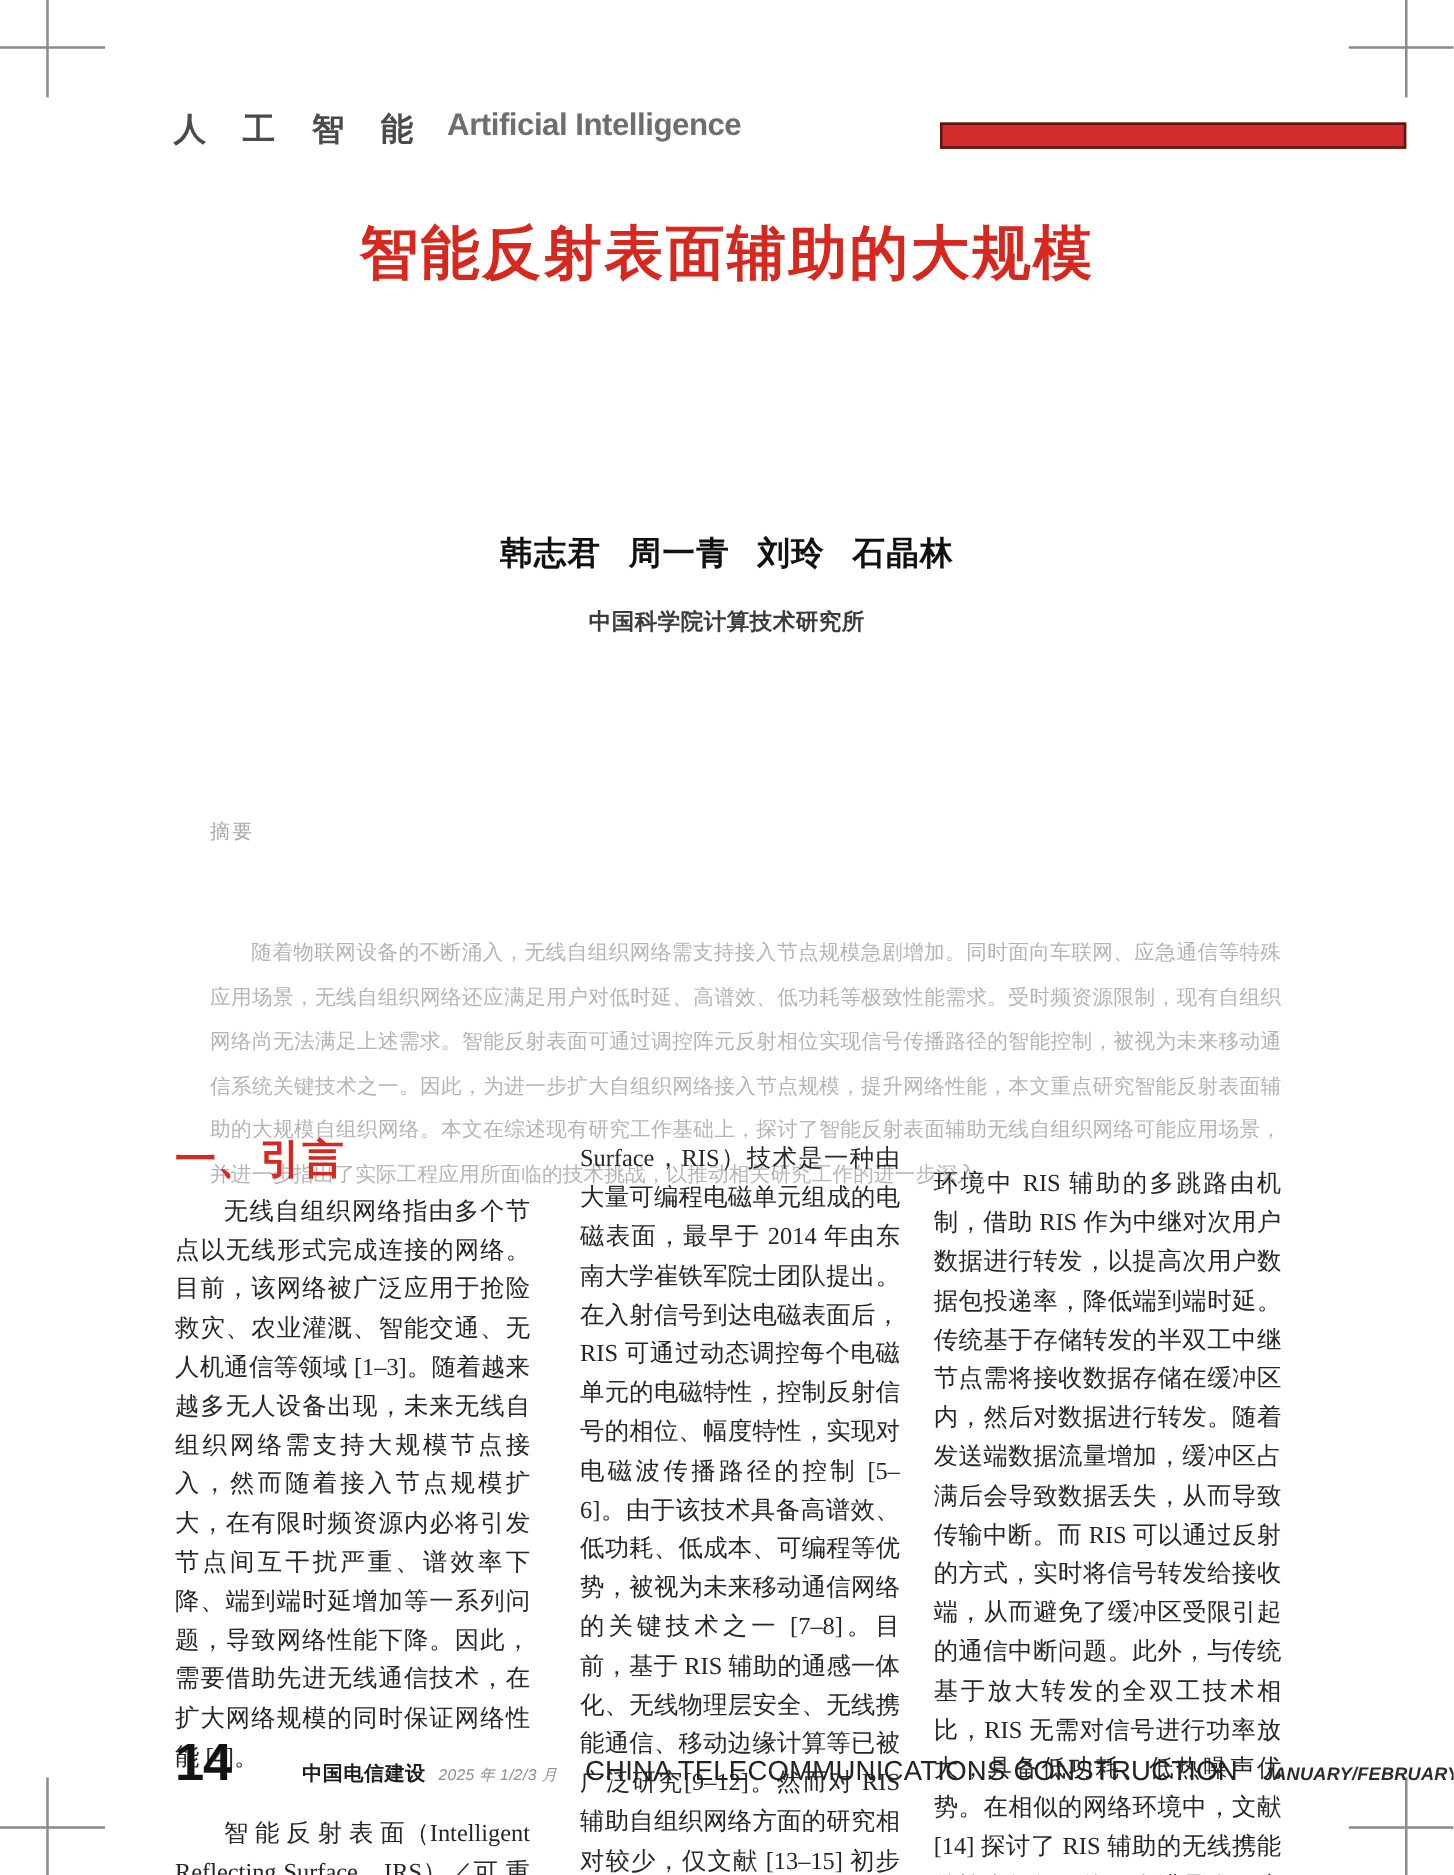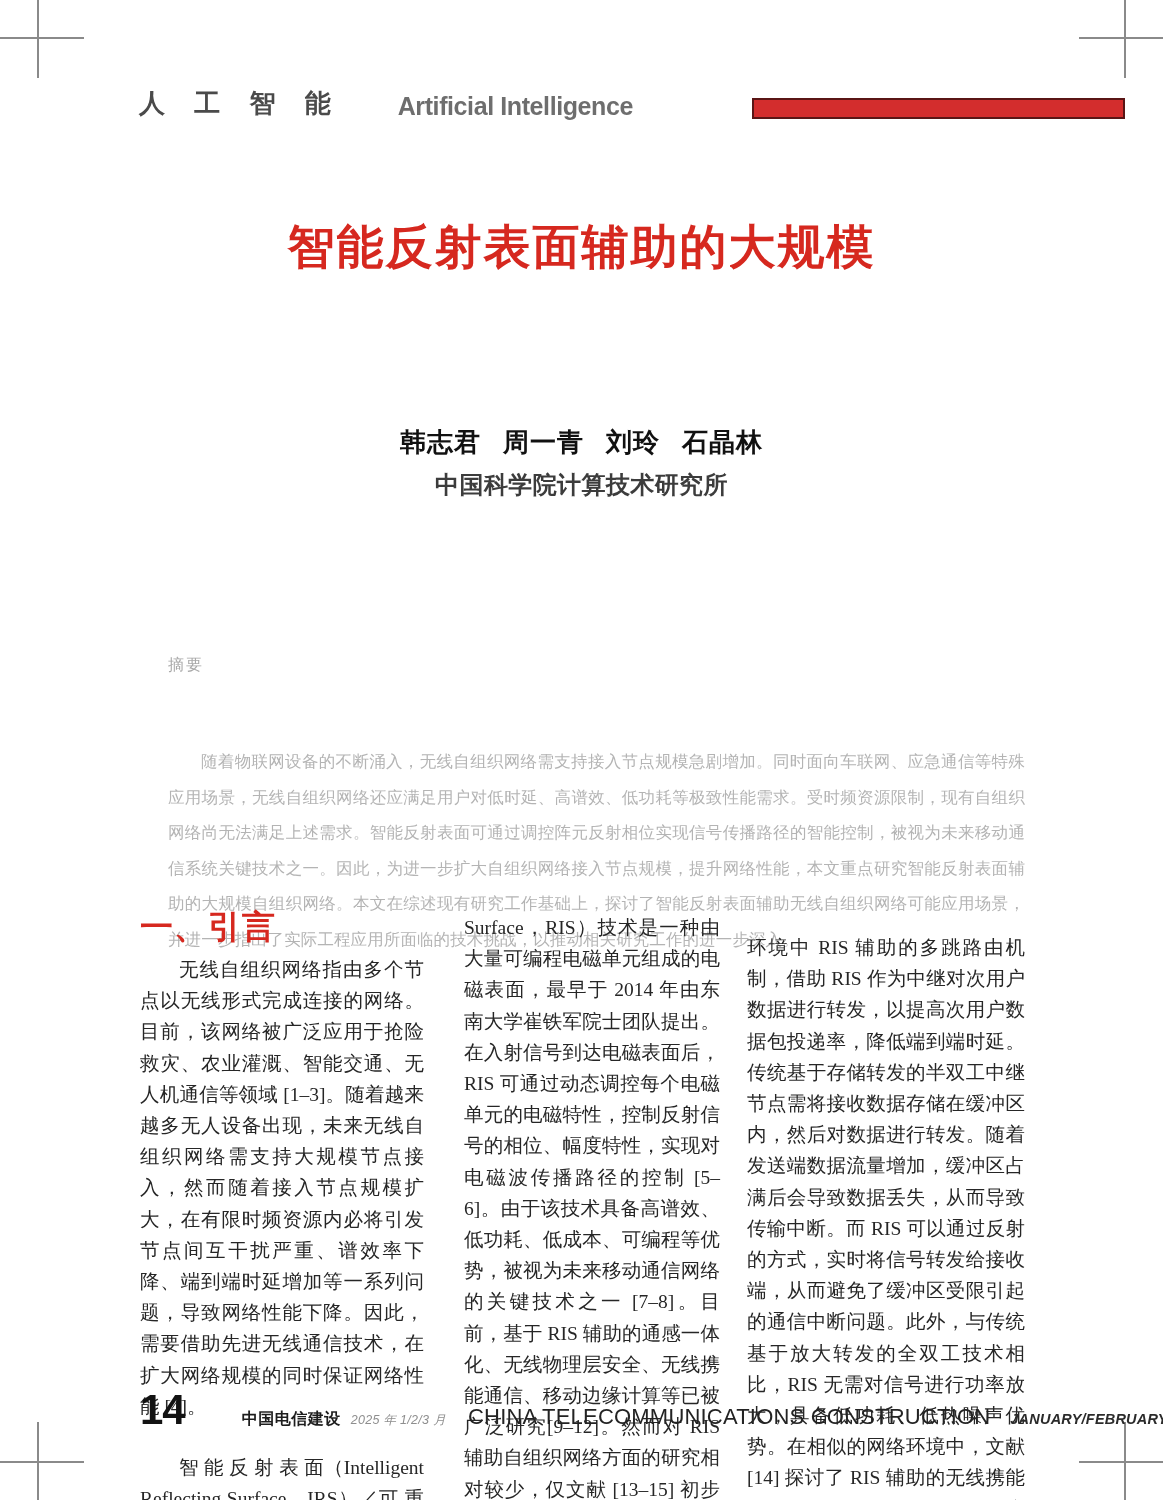--- a/index.html
+++ b/index.html
@@ -26,23 +26,22 @@
   }
   .crop.v { width: 2px; height: 78px; }
   .crop.h { height: 2px; width: 84px; }
 
   
   .runhead {
     position: absolute;
     left: 139px;
     top: 86px;
     display: flex;
-    align-items: flex-end;
+    align-items: flex-start;
     white-space: nowrap;
-    gap: 40px;
   }
   .runhead-cn {
     font-family: "Liberation Sans", "DejaVu Sans", sans-serif;
     font-size: 26px;
     font-weight: 700;
     letter-spacing: 11px;
     color: #4a4a4a;
   }
   .runhead-en {
     font-family: "Liberation Sans", "DejaVu Sans", sans-serif;
@@ -63,21 +62,20 @@
     box-sizing: border-box;
   }
 
   
   .title-block {
     position: absolute;
     left: 0;
     top: 168px;
     width: 1163px;
     text-align: center;
-    margin-top: 45px;
   }
   .title-line {
     font-family: "Liberation Sans", "DejaVu Sans", sans-serif;
     font-size: 47px;
     font-weight: 700;
     color: #d6281f;
     letter-spacing: 2px;
     line-height: 67px;
   }
 
@@ -92,24 +90,24 @@
   .authors {
     font-family: "Liberation Serif", "DejaVu Serif", serif;
     font-size: 26px;
     font-weight: 700;
     color: #111111;
     letter-spacing: 1px;
   }
   .authors .gap { display: inline-block; width: 22px; }
   .affiliation {
     font-family: "Liberation Serif", "DejaVu Serif", serif;
-    font-size: 24px;
+    font-size: 18px;
     font-weight: 700;
     color: #3c3c3c;
-    margin-top: 9px;
+    margin-top: 25px;
     letter-spacing: 0.4px;
   }
 
   
   .abstract-label {
     position: absolute;
     left: 168px;
     top: 655px;
     font-size: 16px;
     color: #a8a8a8;

